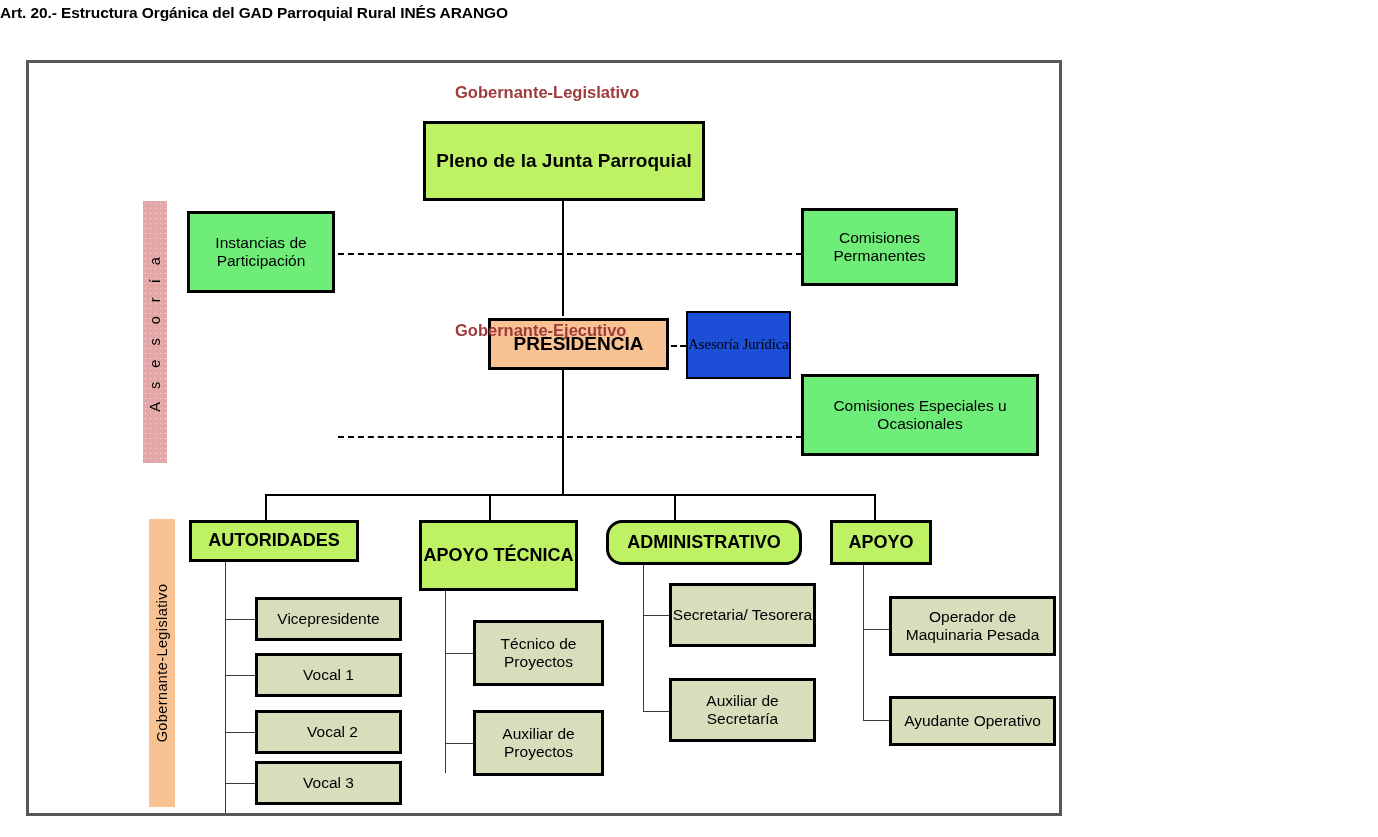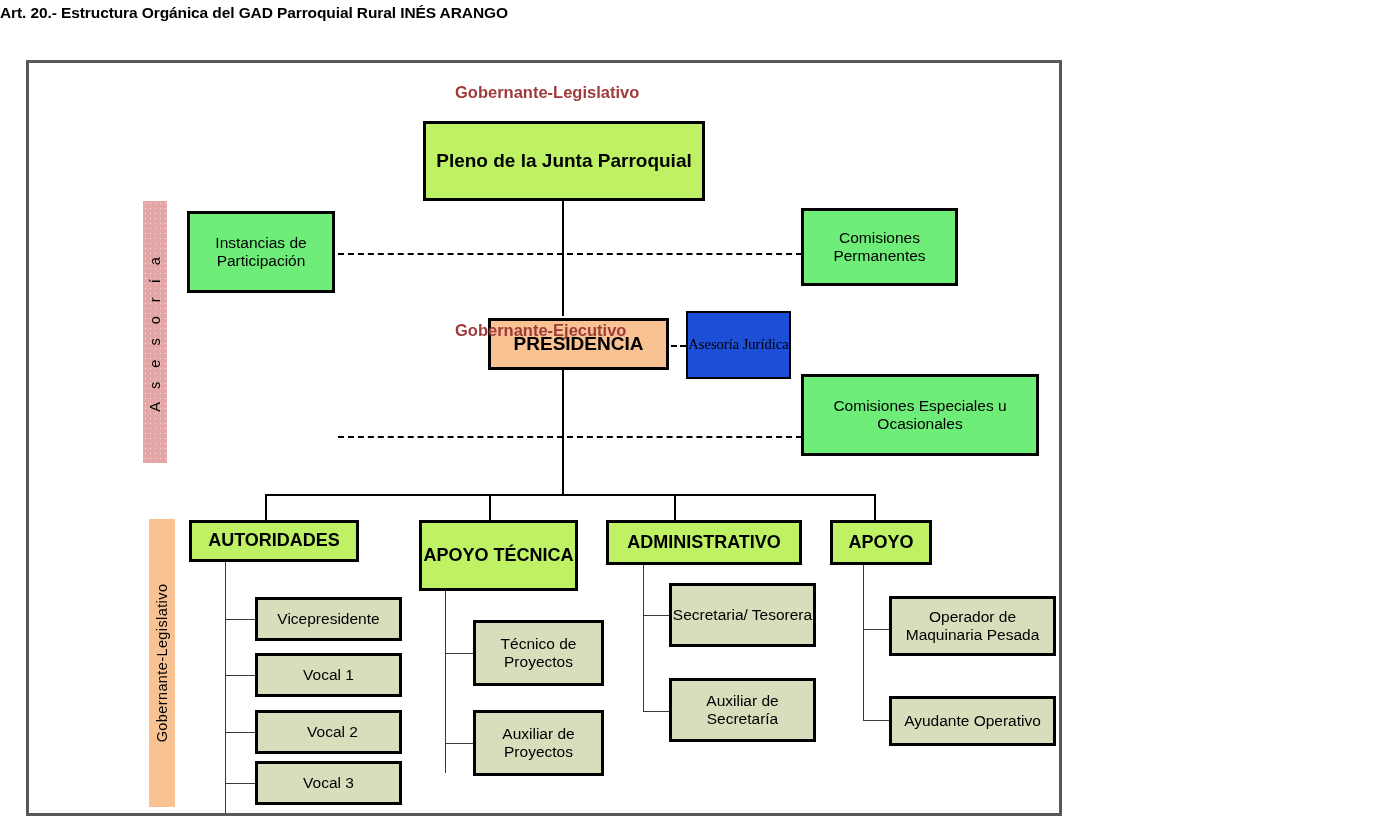--- a/index.html
+++ b/index.html
@@ -151,21 +151,21 @@
   </div>
 
   <div class="node thick green-dept" style="left:160px; top:457px; width:170px; height:42px; font-size:18px; font-weight:bold;">
     <span>AUTORIDADES</span>
   </div>
 
   <div class="node thick green-dept" style="left:390px; top:457px; width:159px; height:71px; font-size:18px; font-weight:bold;">
     <span>APOYO TÉCNICA</span>
   </div>
 
-  <div class="node thick green-dept" style="left:577px; top:457px; width:196px; height:45px; font-size:18px; font-weight:bold;">
+  <div class="node thick green-dept" style="left:577px; top:457px; width:196px; height:45px; font-size:18px; font-weight:bold;border-radius:16px;">
     <span>ADMINISTRATIVO</span>
   </div>
 
   <div class="node thick green-dept" style="left:801px; top:457px; width:102px; height:45px; font-size:18px; font-weight:bold;">
     <span>APOYO</span>
   </div>
 
   <div class="node thick green-pale" style="left:226px; top:534px; width:147px; height:44px; font-size:15.5px;">
     <span>Vicepresidente</span>
   </div>

